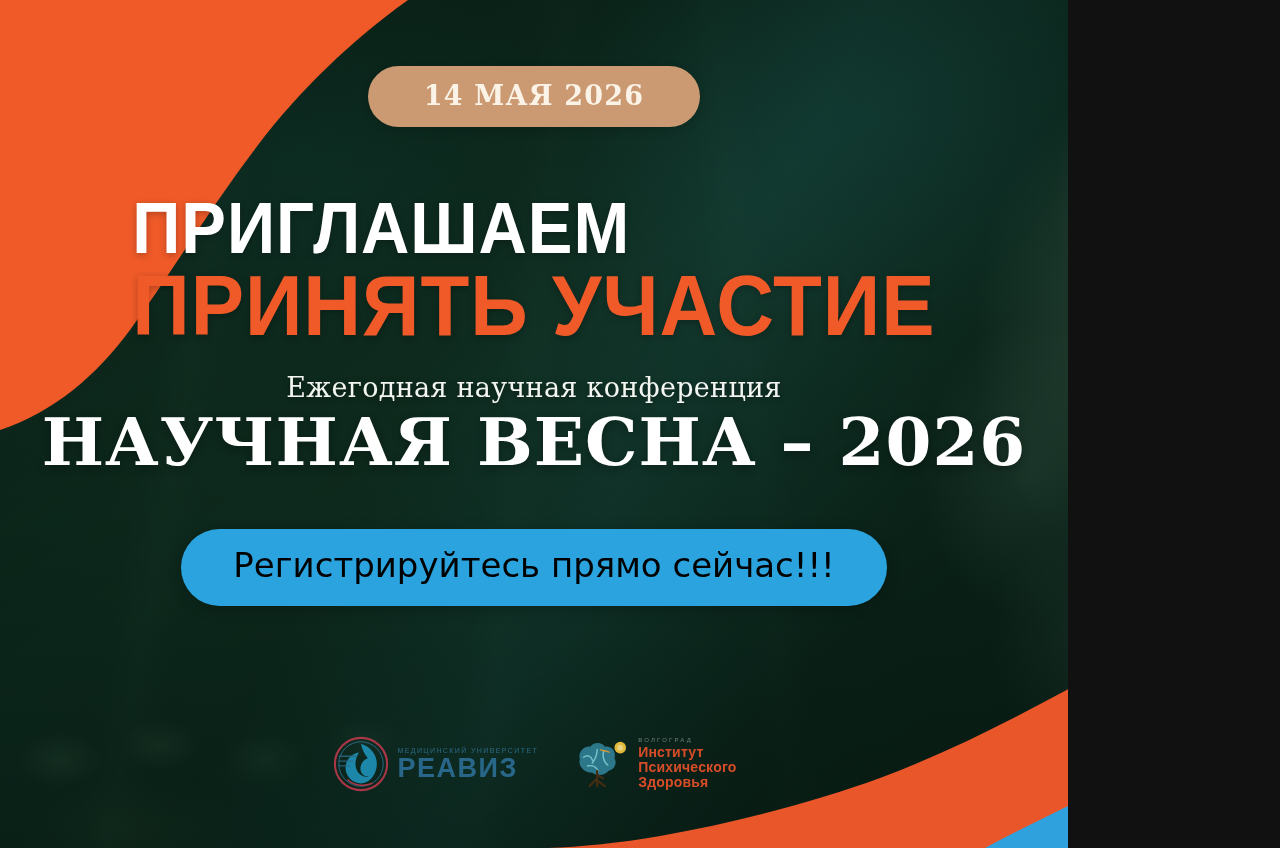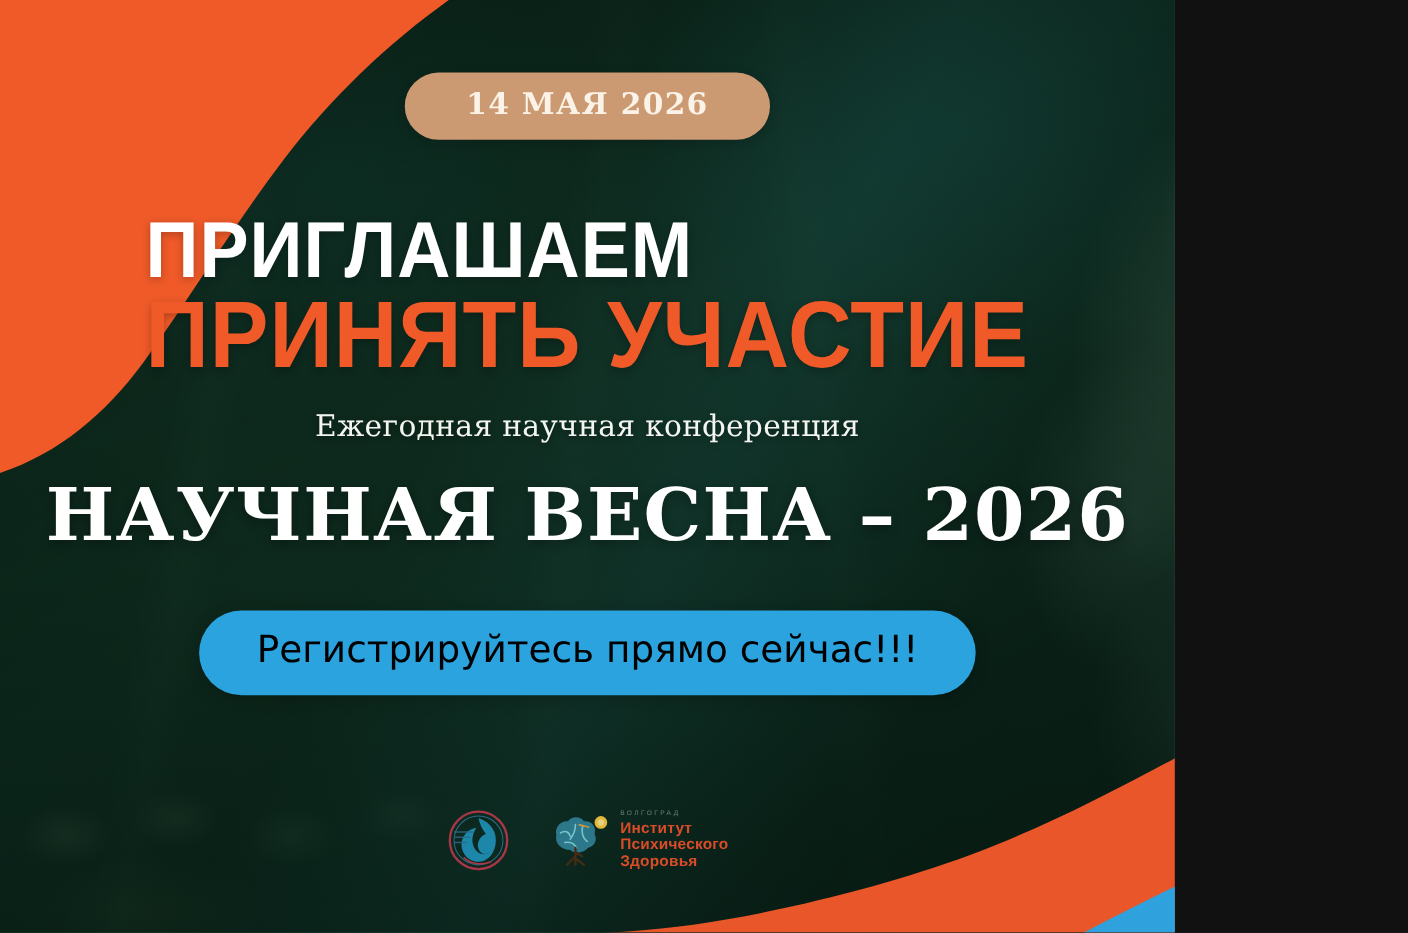--- a/index.html
+++ b/index.html
@@ -115,21 +115,20 @@
   .subtitle {
     margin-top: 26px;
     color: #f2f5f0;
     font-family: "DejaVu Serif", "Liberation Serif", serif;
     font-size: 27px;
     letter-spacing: 0.3px;
     text-shadow: 0 2px 6px rgba(0,0,0,0.35);
   }
 
   .main-title {
-    margin-top: 26px;
     color: #ffffff;
     font-family: "DejaVu Serif", "Liberation Serif", serif;
     font-weight: 700;
     font-size: 66px;
     letter-spacing: 1px;
     white-space: nowrap;
     text-shadow: 0 3px 10px rgba(0,0,0,0.32);
   }
 
   .cta-button {
@@ -234,20 +233,24 @@
   <div class="logo-strip">
 
     <div class="logo">
       <svg class="reaviz-mark" viewBox="0 0 60 60">
         <circle cx="30" cy="30" r="27" fill="none" stroke="#b4384a" stroke-width="2.2"></circle>
         <circle cx="30" cy="30" r="23" fill="none" stroke="#2f6f8e" stroke-width="1"></circle>
         <path d="M30,9 C42,13 48,23 46,34 C44,45 36,51 28,50 C20,49 14,42 14,34 C14,26 20,19 28,18 C24,24 23,31 26,37 C29,43 36,45 41,41 C37,44 32,43 30,38 C28,33 31,26 37,24 C33,19 31,14 30,9 Z" fill="#1f8fb5"></path>
         <path d="M7,22 L25,22 M7,27 L22,27 M7,32 L19,32" stroke="#2f6f8e" stroke-width="1.4" opacity=".85"></path>
         <path d="M16,46 C22,52 32,54 42,50" fill="none" stroke="#b4384a" stroke-width="1.6"></path>
       </svg>
+      <div class="reaviz-words">
+        <span class="reaviz-sub">МЕДИЦИНСКИЙ УНИВЕРСИТЕТ</span>
+        <span class="reaviz-name">РЕАВИЗ</span>
+      </div>
     </div>
 
     <div class="logo">
       <svg class="iph-mark" viewBox="0 0 60 54">
         <circle cx="50" cy="10" r="6" fill="#f2c53d"></circle>
         <circle cx="50" cy="10" r="3" fill="#f6e08a"></circle>
         <path d="M8,22 C6,15 12,8 19,9 C22,4 31,4 34,9 C41,8 46,14 44,21 C47,26 44,33 38,34 C34,39 26,40 21,36 C13,36 6,30 8,22 Z" fill="#2f7f93"></path>
         <path d="M12,20 C16,17 20,19 21,23 M26,12 C26,18 24,22 21,26 M33,13 C31,19 33,25 37,28 M16,29 C21,28 25,30 27,34" fill="none" stroke="#7fd2d8" stroke-width="1.5" stroke-linecap="round"></path>
         <path d="M29,12 C33,14 36,13 39,15" fill="none" stroke="#e0a13c" stroke-width="1.4"></path>
         <path d="M26,34 L26,50 M26,42 L18,50 M26,44 L34,50 M26,38 L32,42" stroke="#4a2d12" stroke-width="2.2" fill="none" stroke-linecap="round"></path>

